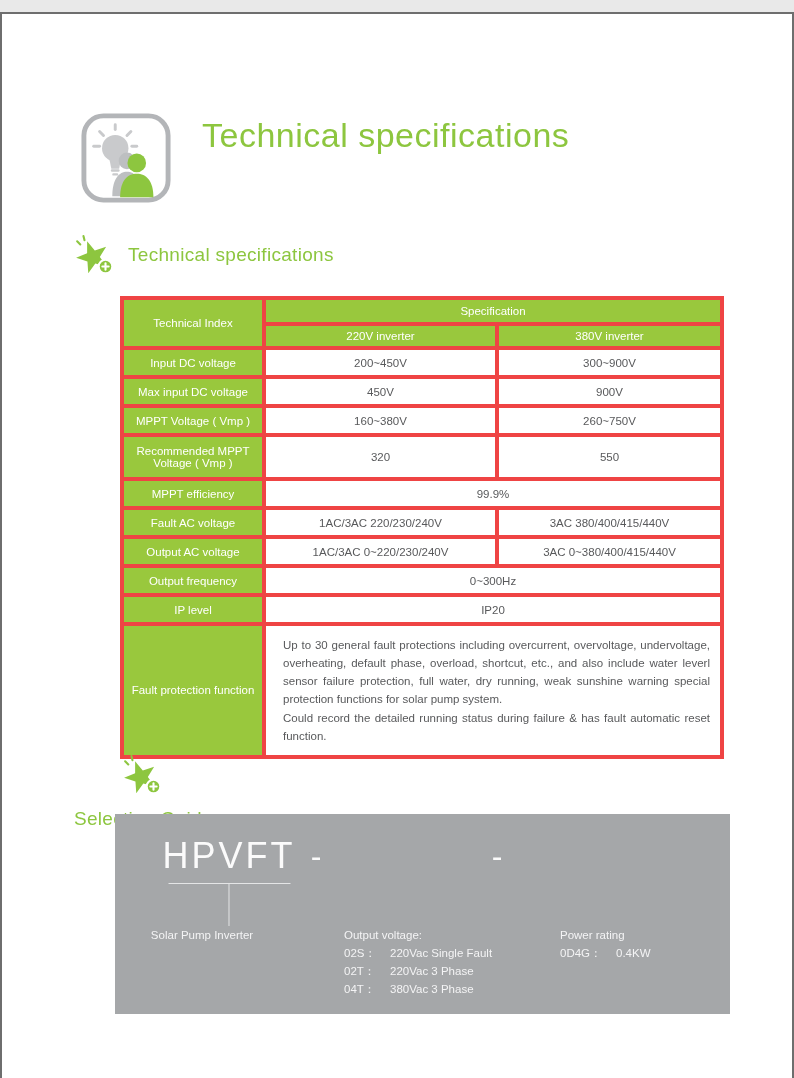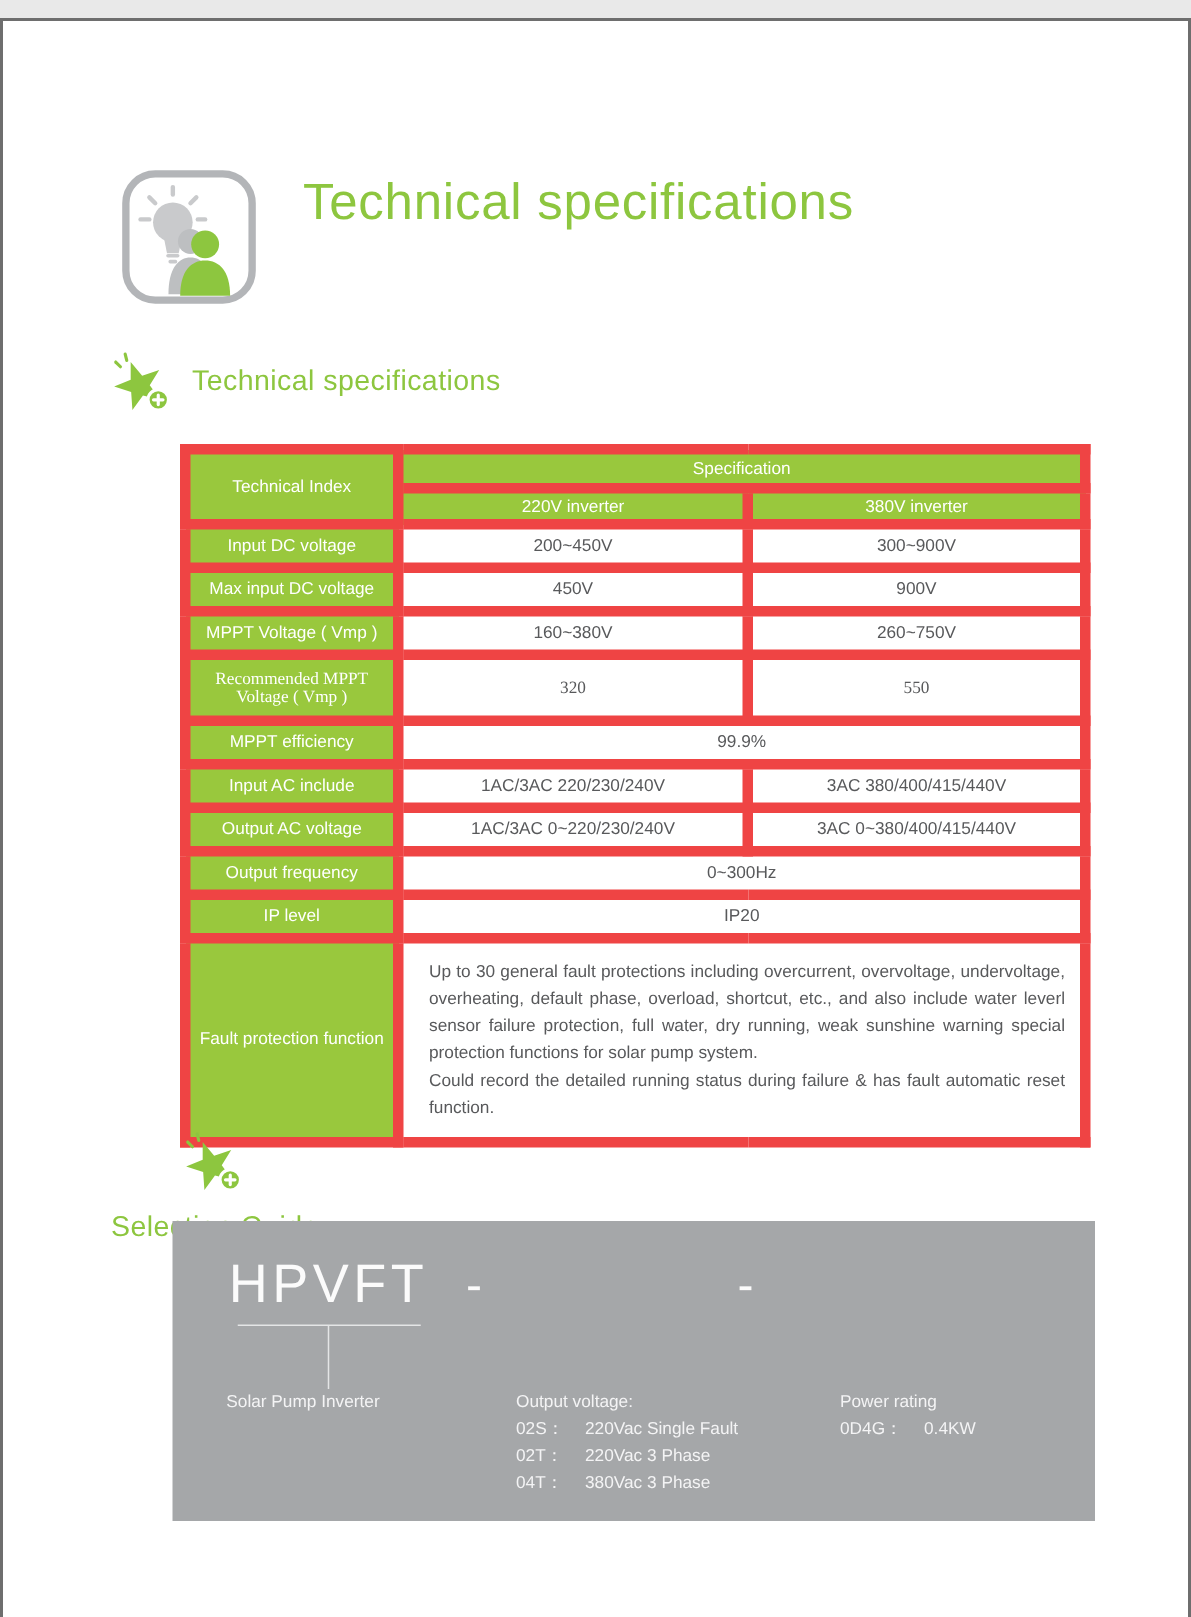--- a/index.html
+++ b/index.html
@@ -22,34 +22,34 @@
   .section-heading h2 { margin:0; font-size:19px; font-weight:400; color:#8DC63F; letter-spacing:0.3px; }
 
   
   .spec-table {
     position:absolute; left:118px; top:282px; width:600px;
     border-collapse:collapse; table-layout:fixed; font-size:11.5px;
   }
   .spec-table col.col-label { width:142px; }
   .spec-table col.col-a { width:233px; }
   .spec-table col.col-b { width:225px; }
-  .spec-table th, .spec-table td { border:7px solid #ef4444; padding:2px 4px; text-align:center; vertical-align:middle; }
+  .spec-table th, .spec-table td { border:4px solid #ef4444; padding:2px 4px; text-align:center; vertical-align:middle; }
   .spec-table th { background:#99C83D; color:#fff; font-weight:400; }
   .spec-table td { color:#58595B; background:#fff; }
   tr.hrow1 { height:26px; }
   tr.hrow2 { height:24px; }
   tr.drow  { height:29px; }
-  tr.drow-tall { height:44px;font-family:Liberation Serif, serif; }
+  tr.drow-tall { height:44px; }
   td.fault-cell { text-align:justify; padding:10px 10px 10px 17px; line-height:1.58; }
   td.fault-cell p { margin:0; }
 
   
   .selection-box { position:absolute; left:113px; top:800px; width:615px; height:200px; background:#A5A7A9; color:#FBFBFB; }
   .code-group { position:absolute; top:22px; transform:translateX(-50%); text-align:center; }
-  .code-group.g1 { left:104px; }
+  .code-group.g1 { left:114px; }
   .code-group.g2 { left:292px; }
   .code-group.g3 { left:485px; }
   .code-text { font-size:36px; letter-spacing:3px; line-height:40px; color:#FBFBFB; }
   .code-underline { height:1px; background:#E4E5E6; margin:7px auto 0 auto; }
   .g1 .code-underline { width:122px; }
   .g2 .code-underline { width:84px; }
   .g3 .code-underline { width:100px; }
   .code-tick { width:1px; height:42px; background:#E4E5E6; margin:0 auto; }
   .code-dash { position:absolute; top:22px; transform:translateX(-50%); font-size:32px; line-height:40px; color:#FBFBFB; }
   .code-dash.d1 { left:201px; }
@@ -147,21 +147,21 @@
       <tr class="drow-tall">
         <th>Recommended MPPT Voltage ( Vmp )</th>
         <td>320</td>
         <td>550</td>
       </tr>
       <tr class="drow">
         <th>MPPT efficiency</th>
         <td colspan="2">99.9%</td>
       </tr>
       <tr class="drow">
-        <th>Input AC include</th>
+        <th>Fault AC voltage</th>
         <td>1AC/3AC 220/230/240V</td>
         <td>3AC 380/400/415/440V</td>
       </tr>
       <tr class="drow">
         <th>Output AC voltage</th>
         <td>1AC/3AC 0~220/230/240V</td>
         <td>3AC 0~380/400/415/440V</td>
       </tr>
       <tr class="drow">
         <th>Output frequency</th>

